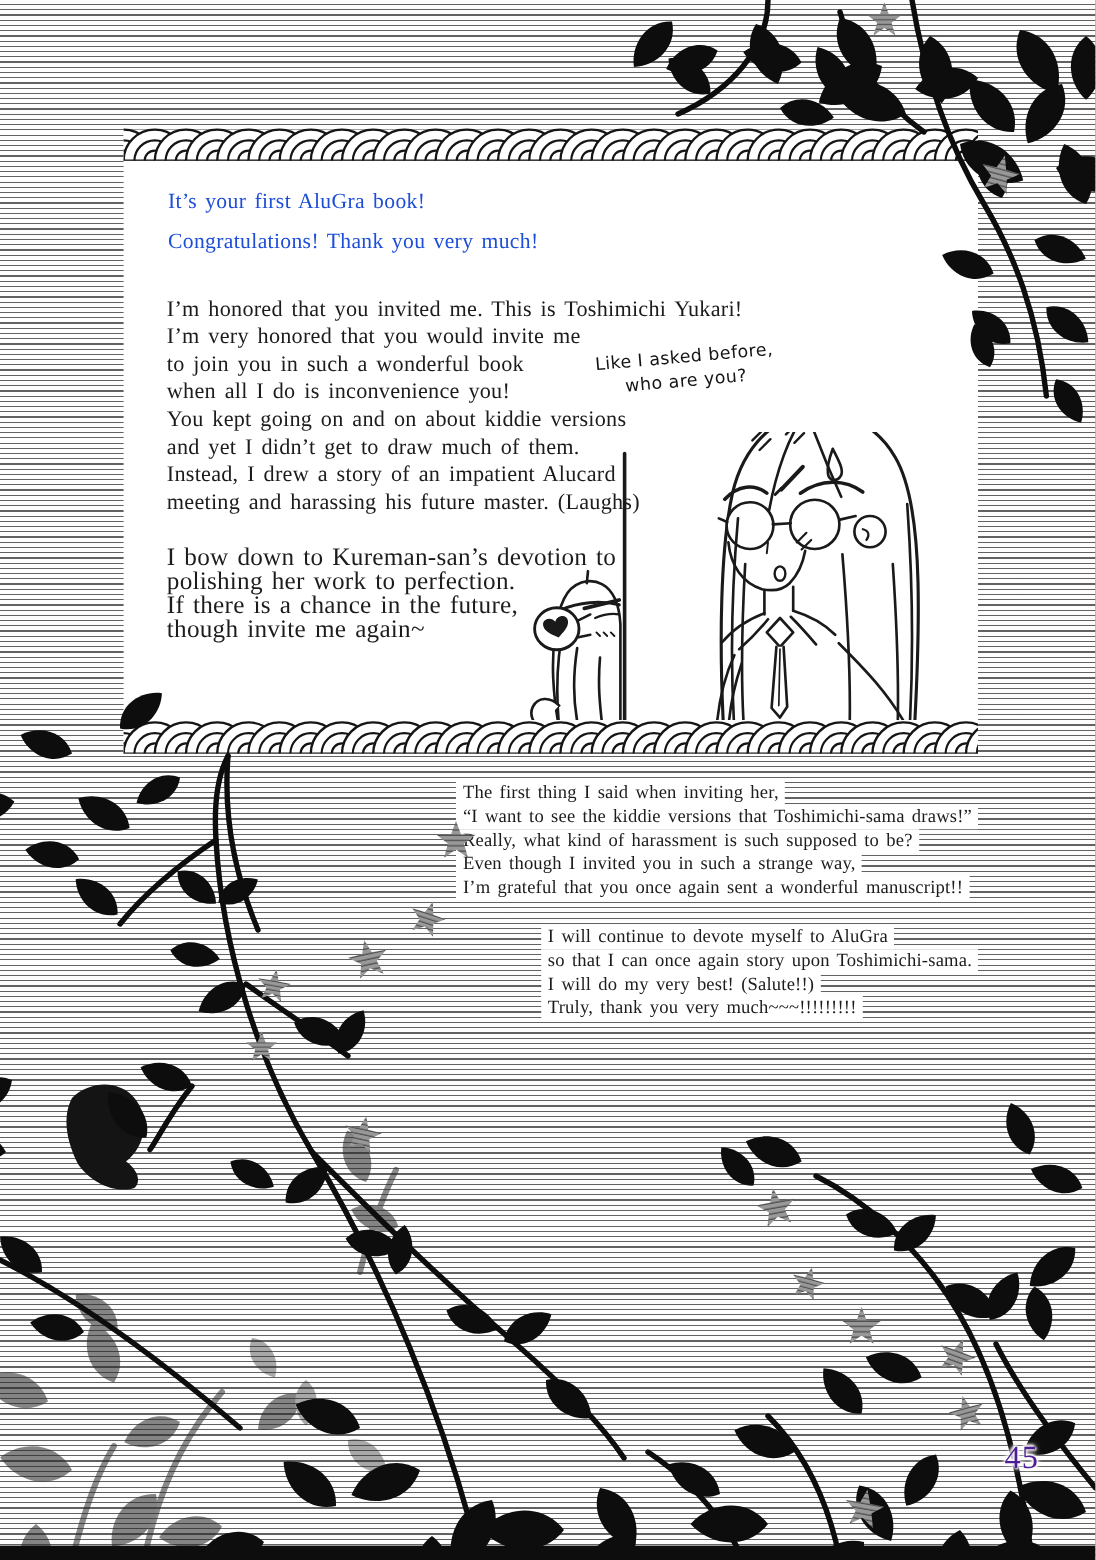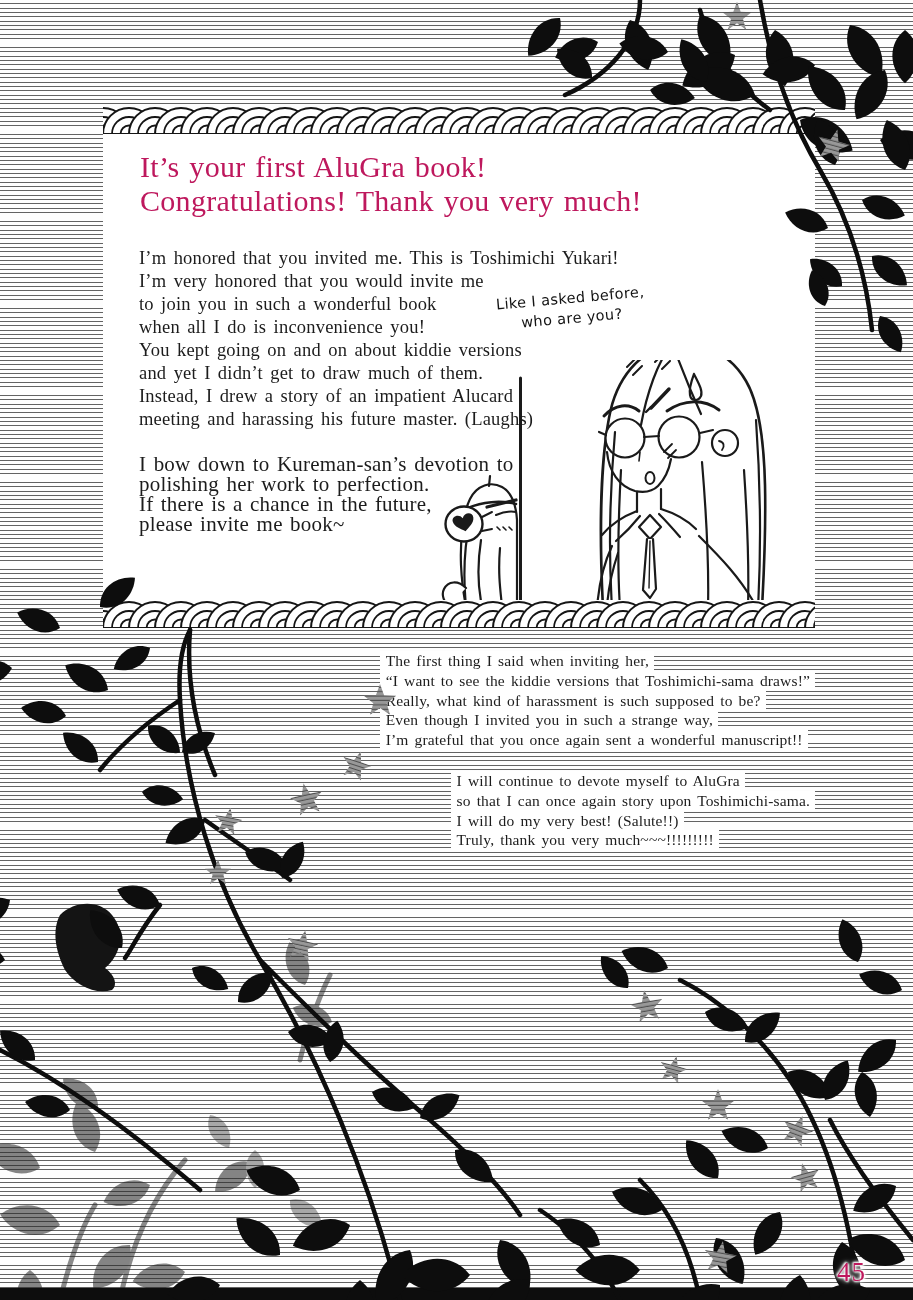--- a/index.html
+++ b/index.html
@@ -20,21 +20,21 @@
   
   .panel{
     position:absolute;left:103px;top:108px;width:712px;height:518px;
     background:#ffffff;z-index:3;
   }
   .scallop{position:absolute;left:0;width:712px;height:28px;display:block;}
   .scallop.top{top:-2px;}
   .scallop.bottom{bottom:-2px;}
   .panel-title{
     position:absolute;left:37px;top:42px;
-    font-size:30px;line-height:34px;letter-spacing:.3px;word-spacing:2px;color:#be185d;
+    font-size:18px;line-height:34px;letter-spacing:.3px;word-spacing:2px;color:#1d4ed8;
   }
   .para1{
     position:absolute;left:36px;top:139px;
     font-size:18.5px;line-height:23px;letter-spacing:.2px;word-spacing:2.5px;
   }
   .para2{
     position:absolute;left:36px;top:346px;
     font-size:21px;line-height:20px;letter-spacing:.2px;word-spacing:2px;
   }
   .speech{
@@ -43,22 +43,22 @@
     letter-spacing:.4px;transform:rotate(-5deg);color:#141414;
   }
   .drawing{position:absolute;left:330px;top:252px;width:382px;height:240px;}
   
   .aw{position:absolute;right:98px;text-align:left;z-index:3;
       font-size:15.5px;line-height:19.8px;letter-spacing:.15px;word-spacing:2px;}
   .aw1{top:651px;} .aw2{top:771px;}
   .aw-line{white-space:nowrap;}
   .hl{background:#ffffff;padding:1px 5px 2px 6px;}
   .page-number{
-    position:absolute;right:47px;top:1257px;z-index:5;
-    font-family:"Liberation Serif", serif;font-size:27px;color:#be185d;letter-spacing:1px;
+    position:absolute;right:47px;top:1199px;z-index:5;
+    font-family:"Liberation Serif", serif;font-size:27px;color:#4c1d95;letter-spacing:1px;
     text-shadow:0 0 2px #fff,0 0 4px #fff,1px 1px 2px #fff,-1px -1px 2px #fff,0 0 6px #fff;
   }
 </style>
 </head>
 <body>
 
 <div class="page">
 
   <svg class="layer gray-layer" id="grayLayer" viewBox="0 0 913 1300">
       <defs>
@@ -100,21 +100,21 @@
       <div>You kept going on and on about kiddie versions</div>
       <div>and yet I didn’t get to draw much of them.</div>
       <div>Instead, I drew a story of an impatient Alucard</div>
       <div>meeting and harassing his future master. (Laughs)</div>
     </div>
 
     <div class="para2">
       <div>I bow down to Kureman-san’s devotion to</div>
       <div>polishing her work to perfection.</div>
       <div>If there is a chance in the future,</div>
-      <div>please invite me book~</div>
+      <div>though invite me again~</div>
     </div>
 
     <div class="speech">
       <div>Like I asked before,</div>
       <div>who are you?</div>
     </div>
 
     <svg class="drawing" viewBox="433 360 382 240">
       <g fill="none" stroke="#1a1a1a" stroke-width="2.2" stroke-linecap="round" stroke-linejoin="round">
         <line x1="520.5" y1="378" x2="520.5" y2="606" stroke-width="3"></line>

